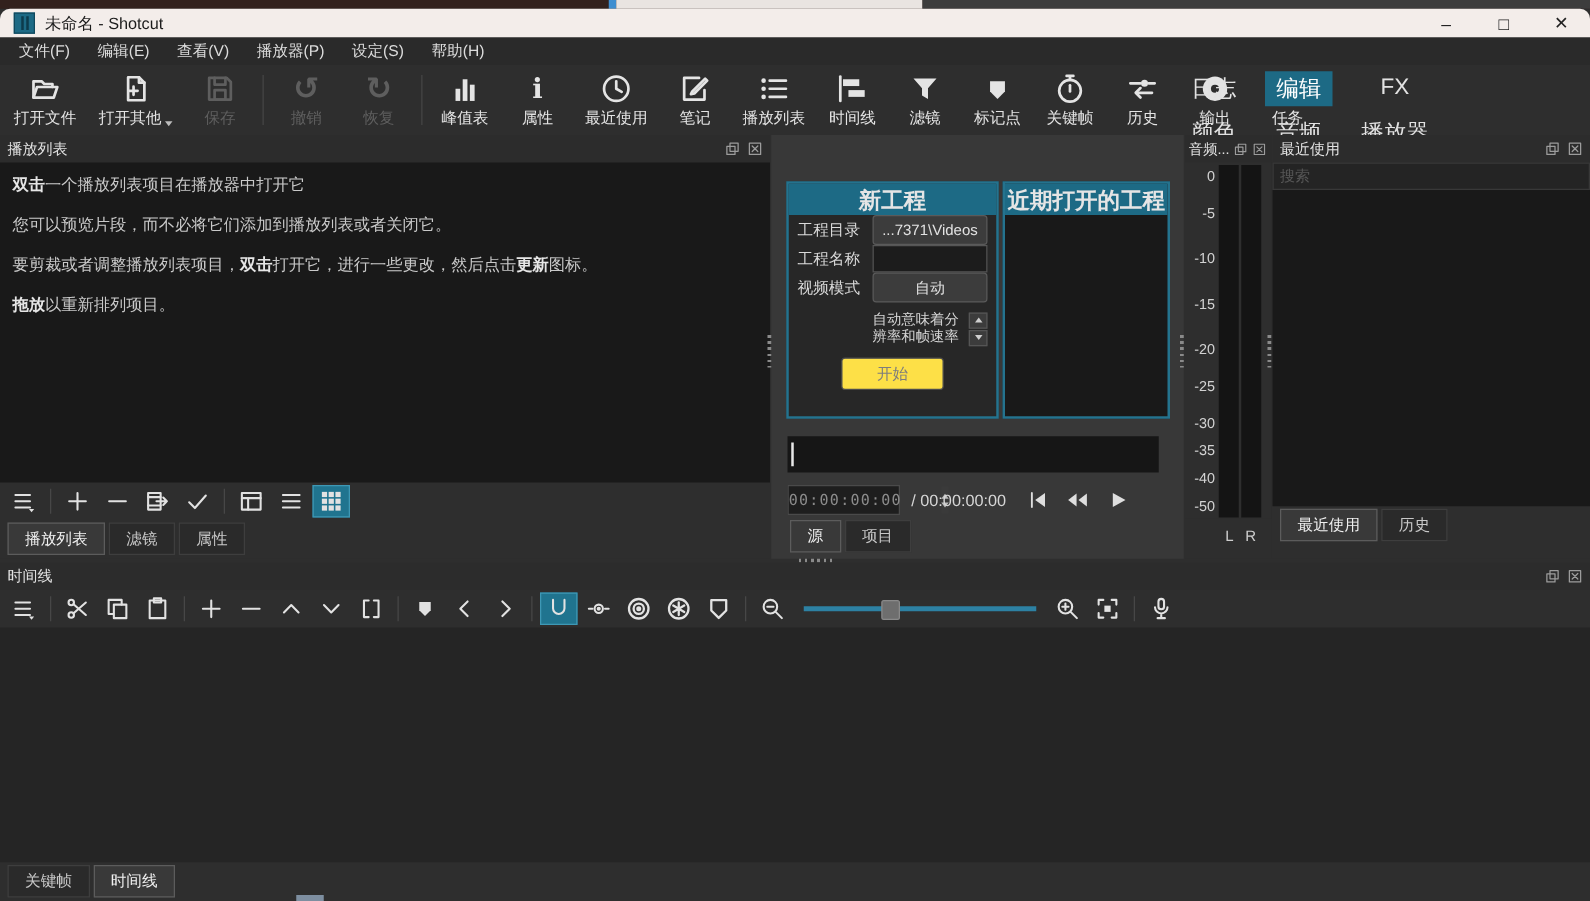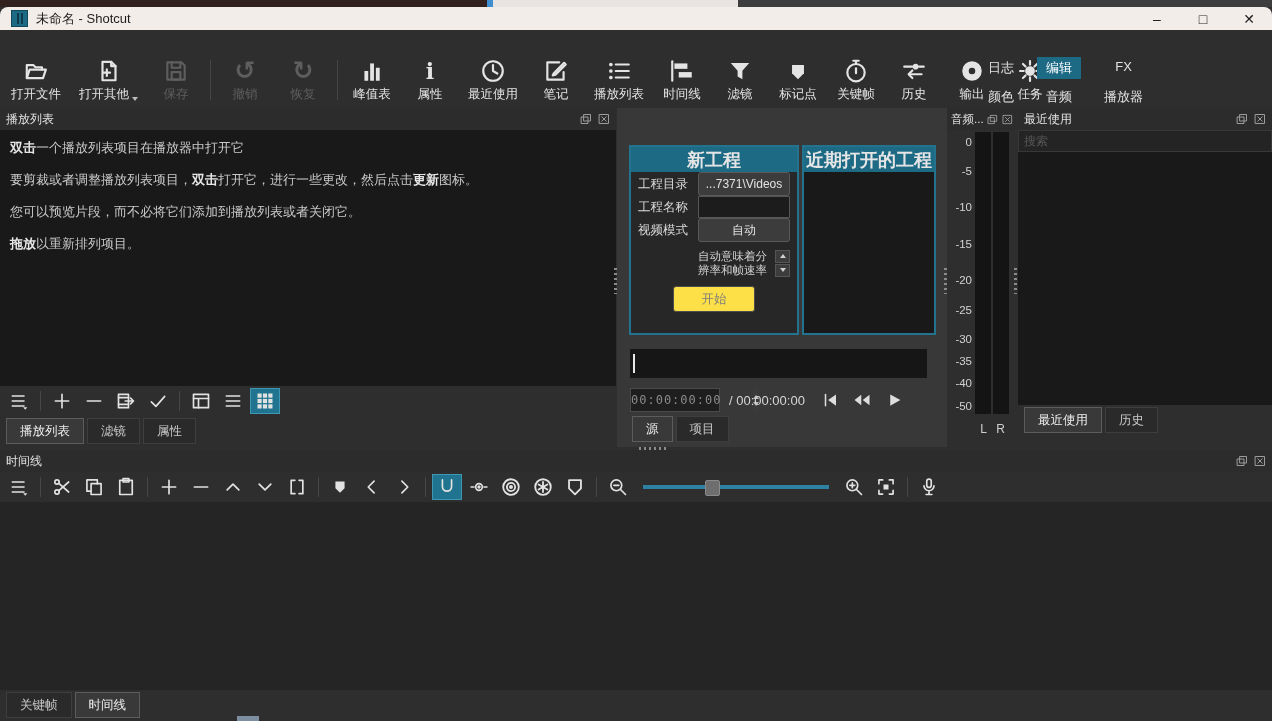--- a/index.html
+++ b/index.html
@@ -42,21 +42,21 @@
   .tb-btn.disabled{color:#5e5e5e;}
   .tb-sep{width:1px;height:40px;background:#454545;margin:0 5px;}
   .uglyph{font-size:25px;font-weight:bold;line-height:26px;font-family:"DejaVu Sans",sans-serif;}
   .iglyph{font-size:22px;font-weight:bold;line-height:26px;font-family:"DejaVu Serif",serif;}
   .caret{width:0;height:0;border-left:3.5px solid transparent;border-right:3.5px solid transparent;
          border-top:4px solid #bdbdbd;margin-left:3px;margin-bottom:2px;}
 
   
   .layout-grid{position:absolute;top:57px;right:120px;display:grid;
                grid-template-columns:repeat(3,auto);column-gap:14px;row-gap:7px;justify-items:center;}
-  .layout-btn{font-size:13px;color:#e2e2e2;padding:2px 9px;}
+  .layout-btn{font-size:18px;color:#e2e2e2;padding:2px 9px;}
   .layout-btn.active{background:#1d6a85;color:#fff;}
 
   
   .ptitle{height:22px;background:#2c2c2c;display:flex;align-items:center;
           font-size:12px;color:#e2e2e2;padding:0 6px;box-sizing:border-box;}
   .ptitle .sp{flex:1;}
   .mini{width:13px;height:13px;margin-left:5px;color:#9c9c9c;display:flex;align-items:center;justify-content:center;}
   .tabbar{display:flex;align-items:flex-end;gap:3px;padding:3px 4px 3px 6px;height:31px;box-sizing:border-box;}
   .tab{height:24px;padding:0 13px;display:flex;align-items:center;font-size:12.5px;color:#c8c8c8;
        background:#2a2a2a;border:1px solid #3e3e3e;}
@@ -163,20 +163,28 @@
         <i></i>
       </div>
     <div class="title-text">未命名 - Shotcut</div>
     <div class="win-controls">
       <div class="win-btn">–</div>
       <div class="win-btn">□</div>
       <div class="win-btn">✕</div>
     </div>
   </div>
 
+  <div class="menubar">
+    <div class="menu-item">文件(F)</div>
+    <div class="menu-item">编辑(E)</div>
+    <div class="menu-item">查看(V)</div>
+    <div class="menu-item">播放器(P)</div>
+    <div class="menu-item">设定(S)</div>
+    <div class="menu-item">帮助(H)</div>
+  </div>
 
   <div class="toolbar">
     <div class="tb-btn">
       <span class="glyph">
         <svg class="ic" width="26" height="26" viewBox="0 0 24 24">
             <path d="M3.5 18.5V6.5h6l2 2h6v2.2"></path>
             <path d="M3.5 18.5l2.6-7.8h15l-2.6 7.8z"></path>
           </svg>
       </span>
       <span class="lbl">打开文件</span>
@@ -357,22 +365,22 @@
         </span>
       <span class="mini">
           <svg class="ic" width="12" height="12" viewBox="0 0 24 24" stroke-width="2.4">
             <rect x="3" y="3" width="18" height="18"></rect>
             <path d="M7.5 7.5l9 9M16.5 7.5l-9 9"></path>
           </svg>
         </span>
     </div>
     <div class="pl-content">
       <p><b>双击</b><span>一个播放列表项目在播放器中打开它</span></p>
+      <p><span>您可以预览片段，而不必将它们添加到播放列表或者关闭它。</span></p>
       <p><span>要剪裁或者调整播放列表项目，</span><b>双击</b><span>打开它，进行一些更改，然后点击</span><b>更新</b><span>图标。</span></p>
-      <p><span>您可以预览片段，而不必将它们添加到播放列表或者关闭它。</span></p>
       <p><b>拖放</b><span>以重新排列项目。</span></p>
     </div>
     <div class="pl-toolbar">
       <span class="sm-btn">
           <svg width="20" height="20" viewBox="0 0 24 24">
             <g class="ic" stroke-width="3">
               <path d="M4 6h14M4 12h14M4 18h14"></path>
             </g>
             <path class="fl" d="M17 19.5l5 0-2.5 3z"></path>
           </svg>

